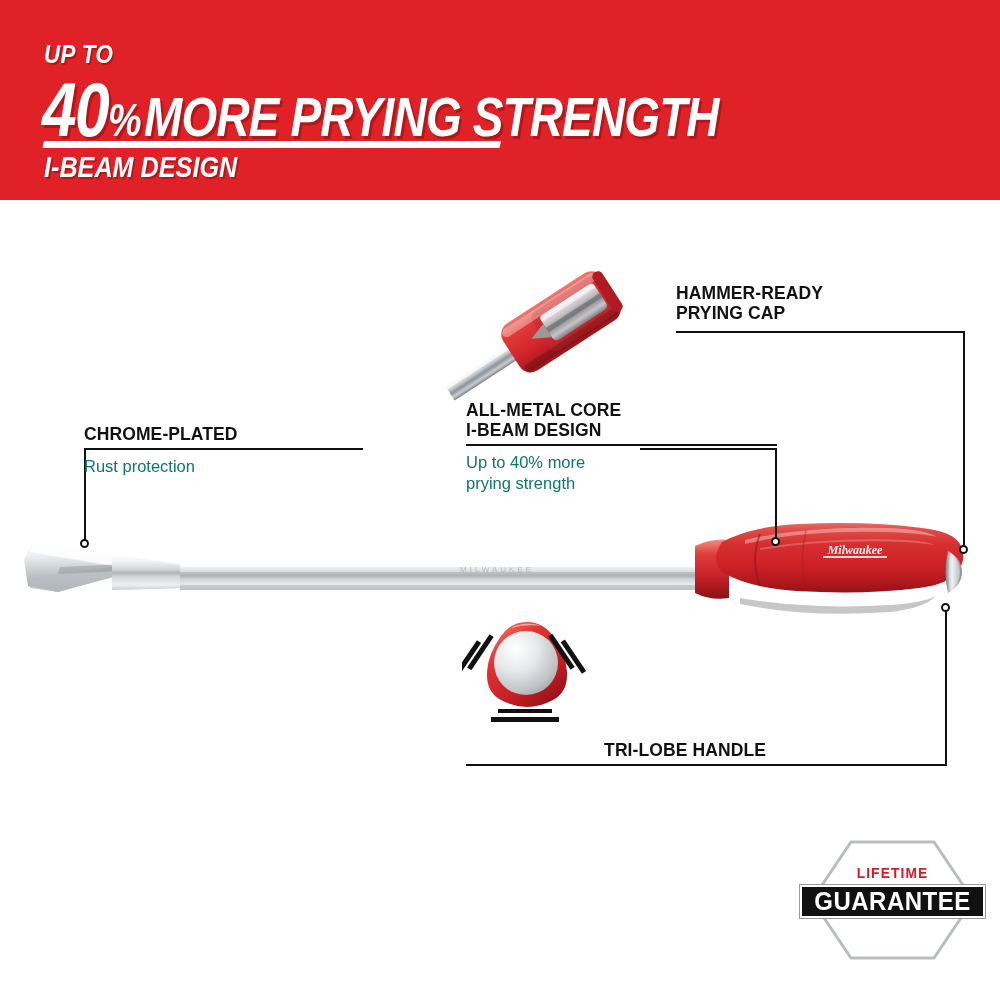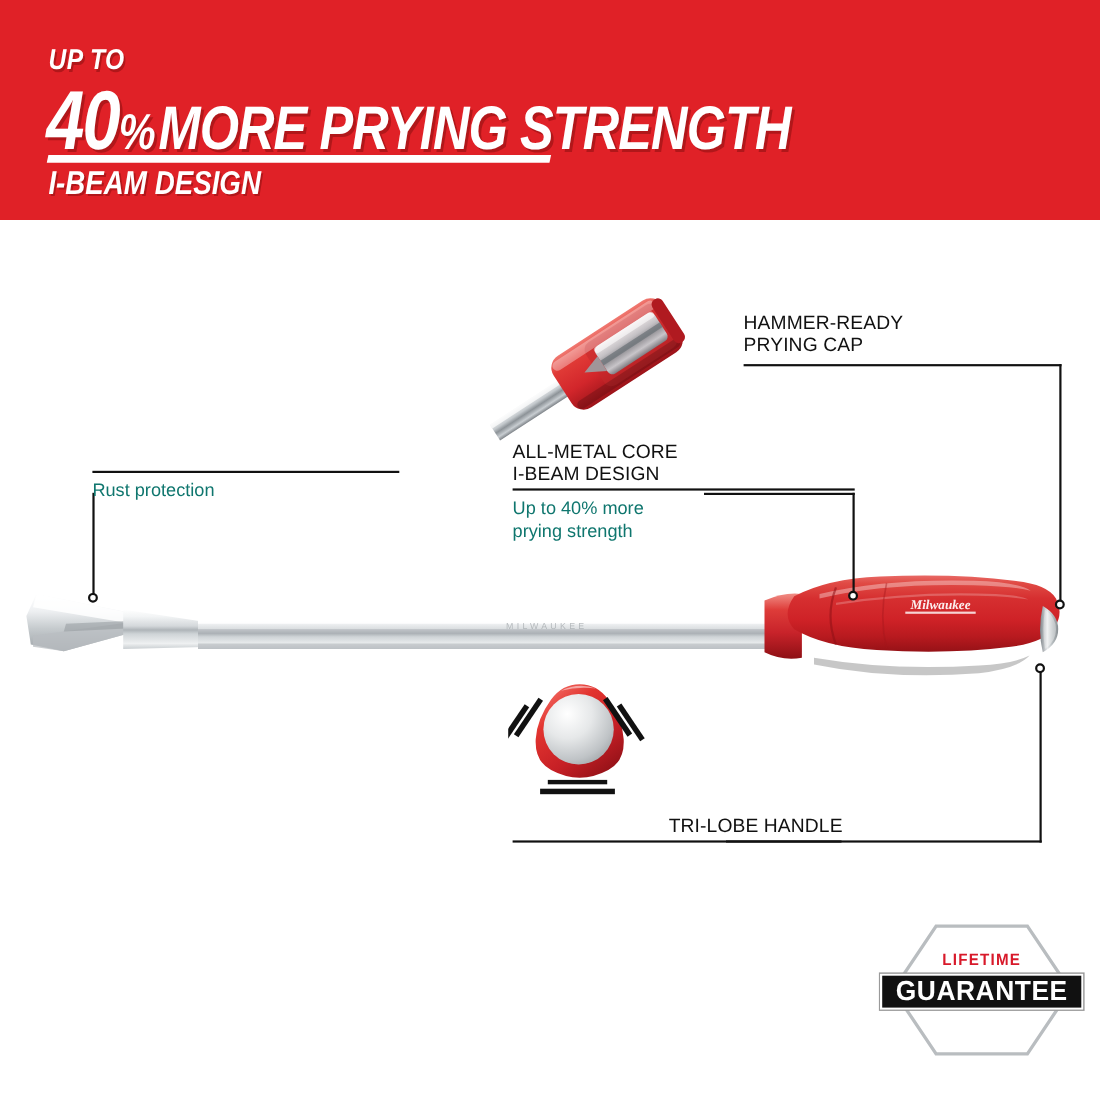--- a/index.html
+++ b/index.html
@@ -25,21 +25,21 @@
   .bn-rule{position:absolute;left:44px;top:141px;width:457px;height:7px;
           background:#fff;transform:skewX(-12deg);transform-origin:left top;}
   .bn-sub{position:absolute;left:44px;top:152px;
           font-size:30px;font-weight:bold;font-style:italic;color:#fff;
           letter-spacing:0;line-height:1;
           transform:scaleX(.84);transform-origin:left top;
           text-shadow:2px 2px 0 rgba(120,10,12,.45);}
 
   
   .callout{position:absolute;}
-  .co-head{font-size:17.5px;font-weight:normal;color:#111;
+  .co-head{font-size:17.5px;font-weight:bold;color:#111;
            line-height:20px;letter-spacing:.1px;white-space:nowrap;}
   .co-rule{height:2px;background:#111;margin-top:4px;}
   .co-body{font-size:16.5px;color:#0f766e;line-height:21px;margin-top:6px;
            font-weight:400;white-space:nowrap;}
 
   
   .ld{position:absolute;background:#111;}
   .ld-v{width:2px;}
   .ld-h{height:2px;}
   .dot{position:absolute;width:9px;height:9px;border-radius:50%;
@@ -269,20 +269,21 @@
 
 <div class="ld ld-h" style="left:676px;top:331px;width:289px;"></div>
 <div class="ld ld-v" style="left:963px;top:331px;height:218px;"></div>
 <div class="dot" style="left:959px;top:545px;"></div>
 
 <div class="ld ld-h" style="left:660px;top:764px;width:287px;"></div>
 <div class="ld ld-v" style="left:945px;top:608px;height:158px;"></div>
 <div class="dot" style="left:941px;top:603px;"></div>
 
 <div class="callout" style="left:84px;top:424px;width:280px;">
+  <div class="co-head">CHROME-PLATED</div>
   <div class="co-rule" style="width:279px;"></div>
   <div class="co-body">Rust protection</div>
 </div>
 
 <div class="callout" style="left:466px;top:400px;width:312px;">
   <div class="co-head">ALL-METAL CORE</div>
   <div class="co-head">I-BEAM DESIGN</div>
   <div class="co-rule" style="width:311px;"></div>
   <div class="co-body">Up to 40% more</div>
   <div class="co-body" style="margin-top:0;">prying strength</div>

